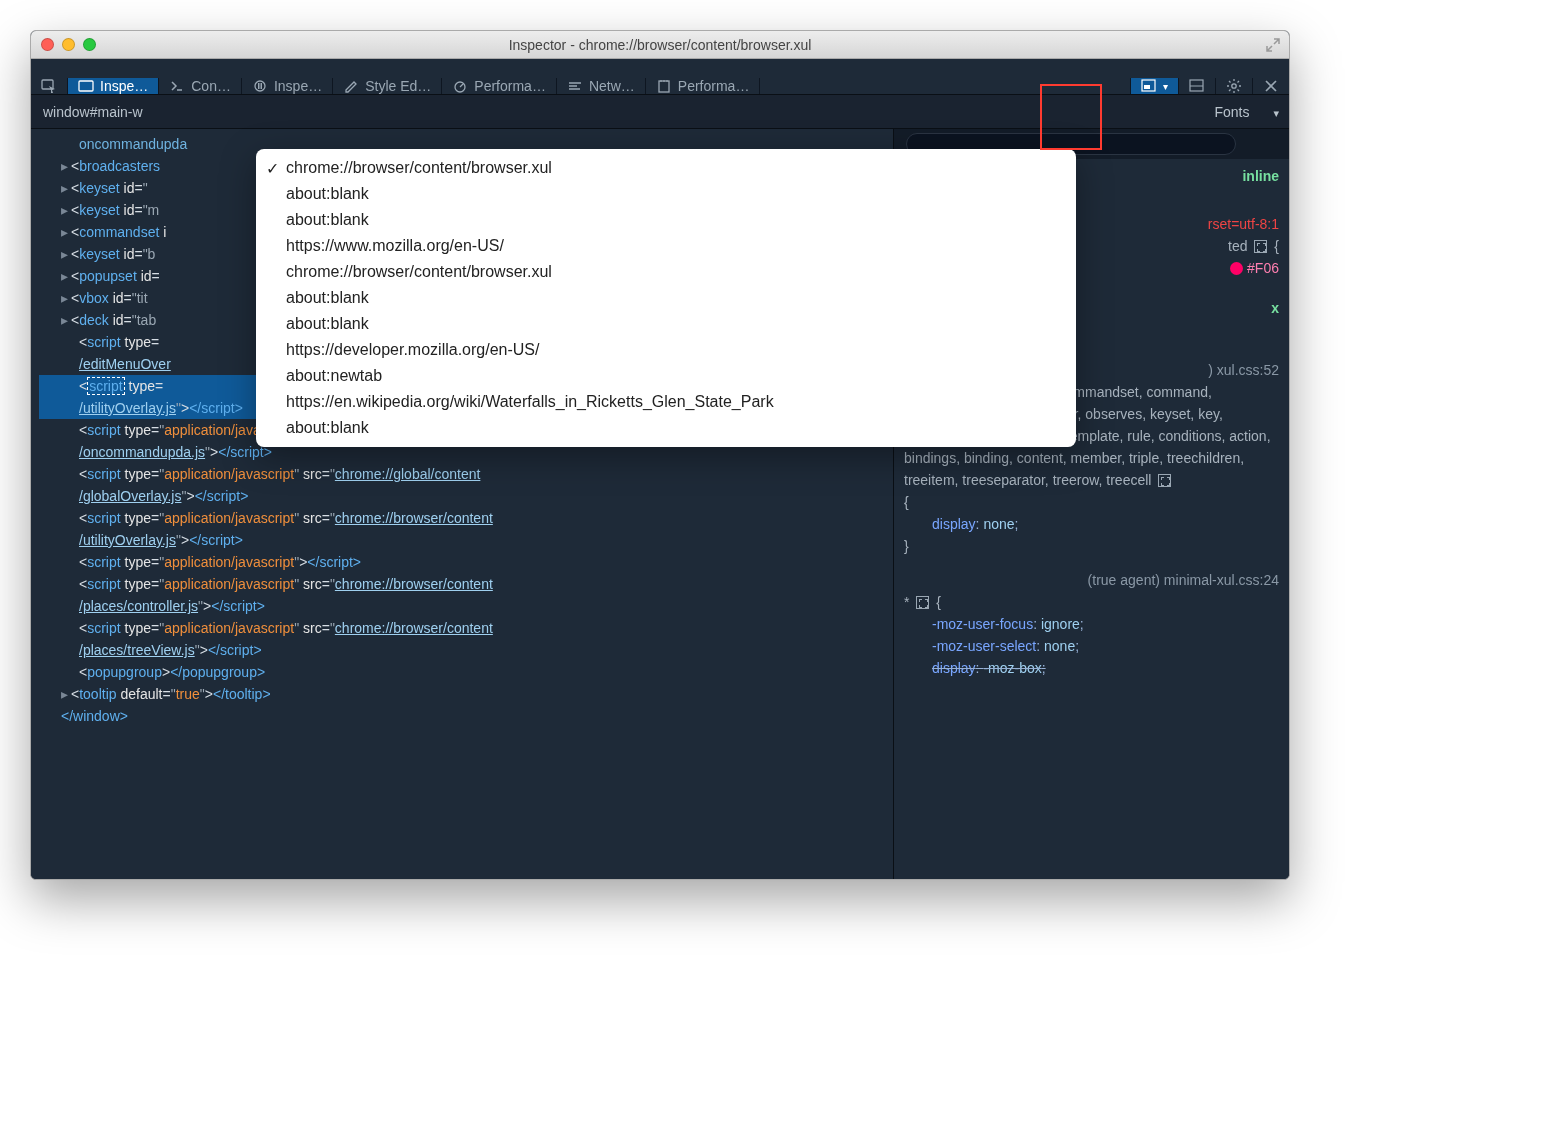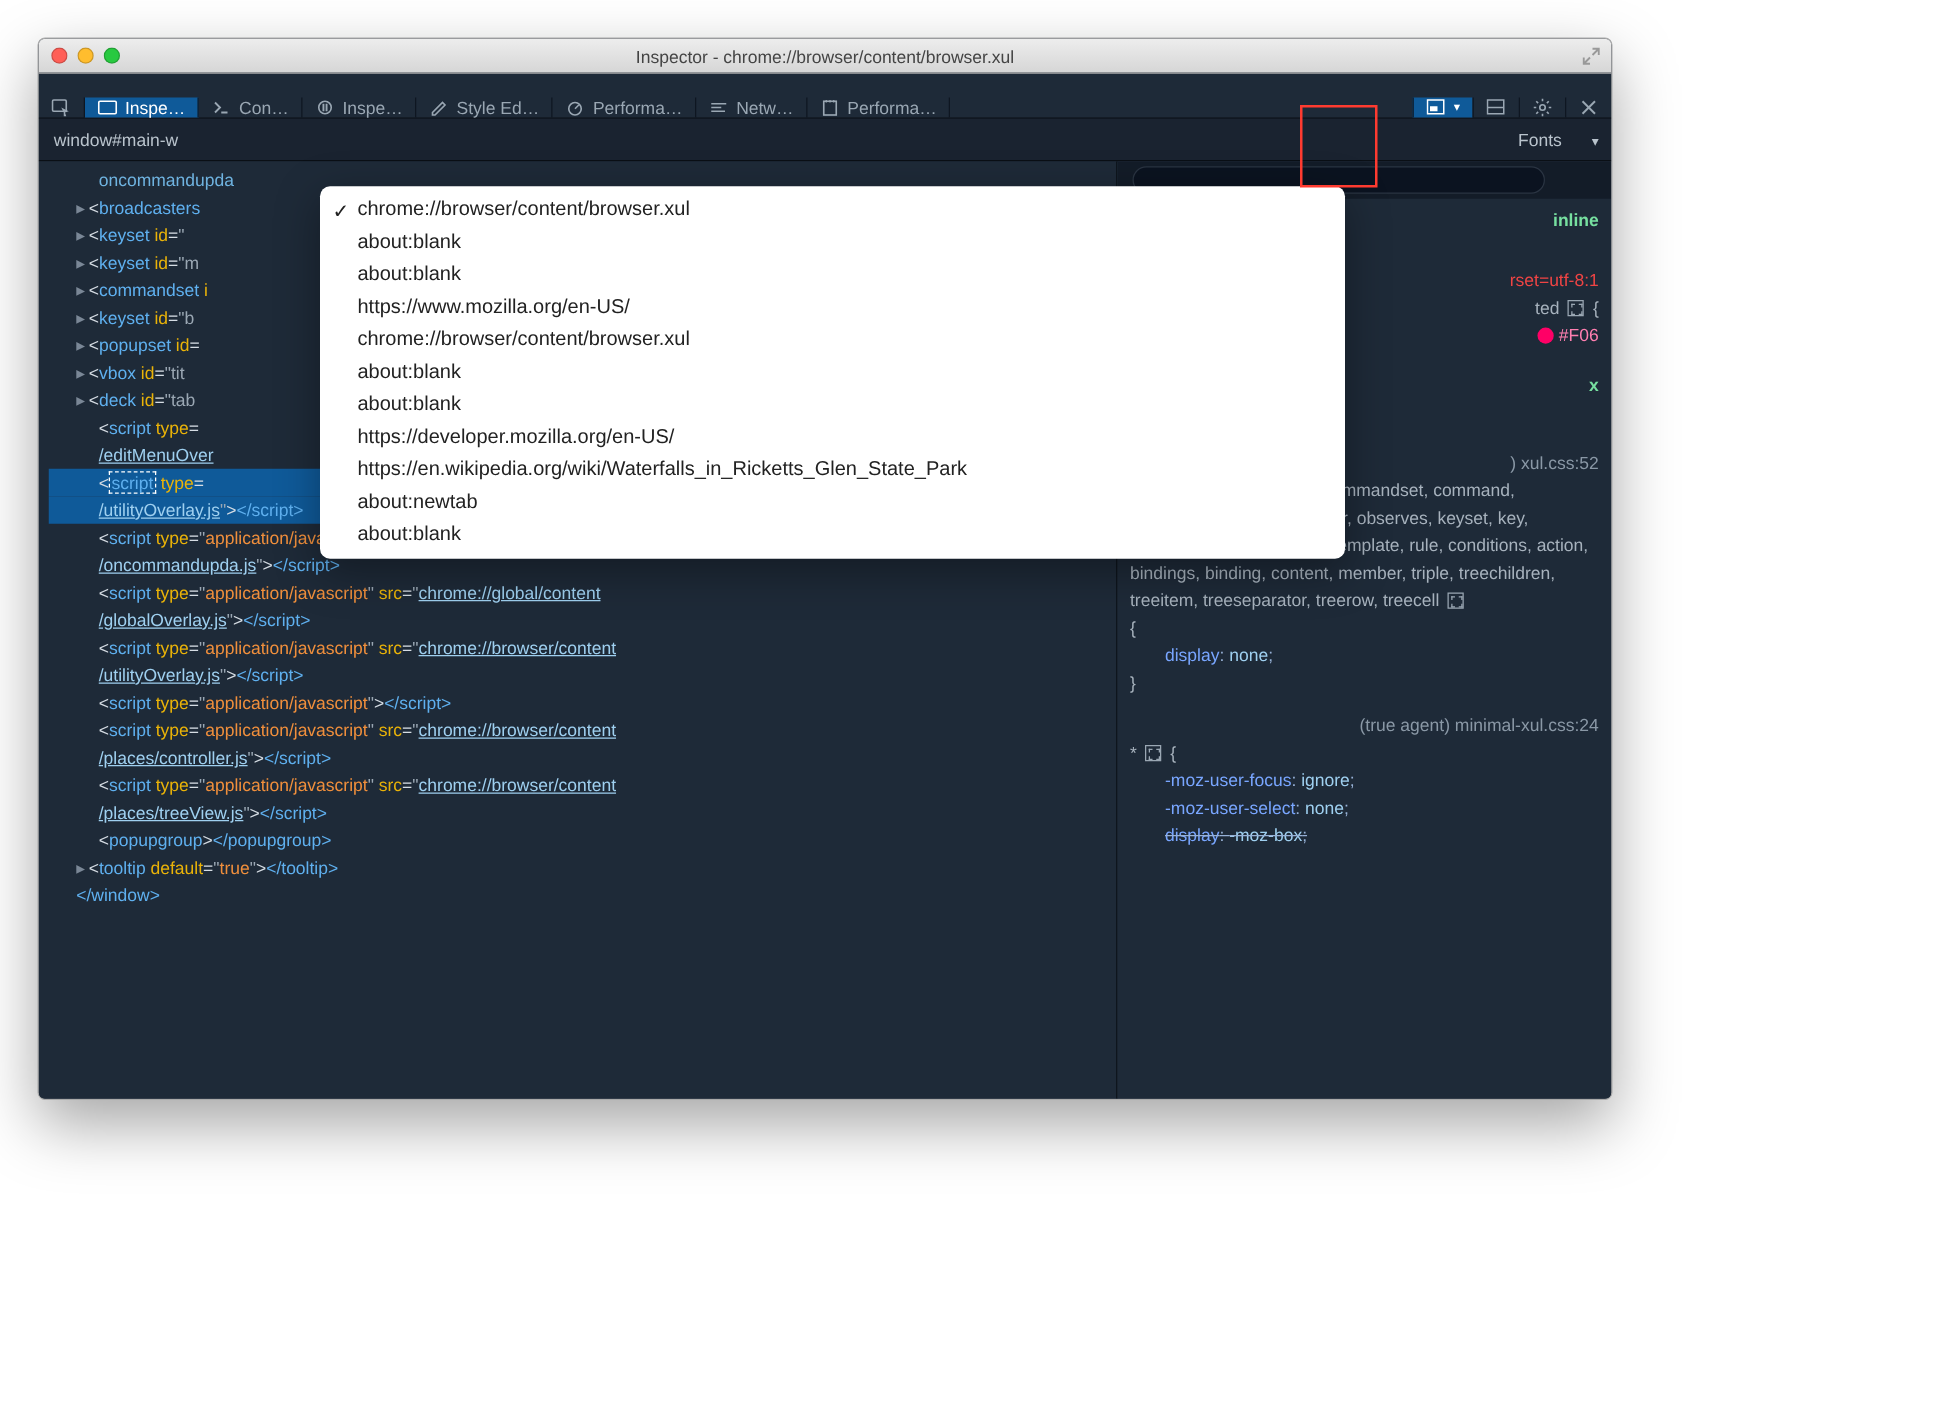--- a/index.html
+++ b/index.html
@@ -69,21 +69,21 @@
   font-family: Menlo, monospace; font-size: 14px; line-height: 22px;
   overflow: hidden; display: flex; flex-direction: column;
 }
 .rules .inner { padding: 6px 10px; }
 
 .ml-line { white-space: pre; }
 .ml-indent-1 { padding-left: 22px; }
 .ml-indent-2 { padding-left: 40px; }
 .twisty { display: inline-block; width: 10px; color: #7a8796; }
 .tag { color: #5fb0ef; }
-.attr { color: #eab308; }
+.attr { color: #e5e5e5; }
 .closing { color: #5fb0ef; }
 .punc { color: #9aa7b3; }
 .selected-line { background: #0f5a99; }
 .selected-tag { border: 1px dashed #fff; padding: 0 1px; }
 .attr-name { color: #6fb3e0; }
 .orange { color: #f08f3c; }
 .link2 { color: #9fd0f0; text-decoration: underline; }
 
 .rule-source { color: #8a98a6; text-align: right; }
 .selectorlist { color: #a7b2bd; }
@@ -349,18 +349,18 @@
 
   <div class="popup" id="popup" style="top:118px; left:225px; width:820px;">
       <div class="popup-item checked">chrome://browser/content/browser.xul</div>
       <div class="popup-item">about:blank</div>
       <div class="popup-item">about:blank</div>
       <div class="popup-item">https://www.mozilla.org/en-US/</div>
       <div class="popup-item">chrome://browser/content/browser.xul</div>
       <div class="popup-item">about:blank</div>
       <div class="popup-item">about:blank</div>
       <div class="popup-item">https://developer.mozilla.org/en-US/</div>
+      <div class="popup-item">about:newtab</div>
       <div class="popup-item">https://en.wikipedia.org/wiki/Waterfalls_in_Ricketts_Glen_State_Park</div>
-      <div class="popup-item">about:newtab</div>
       <div class="popup-item">about:blank</div>
     </div>
 
 </div>
 
 </body></html>

